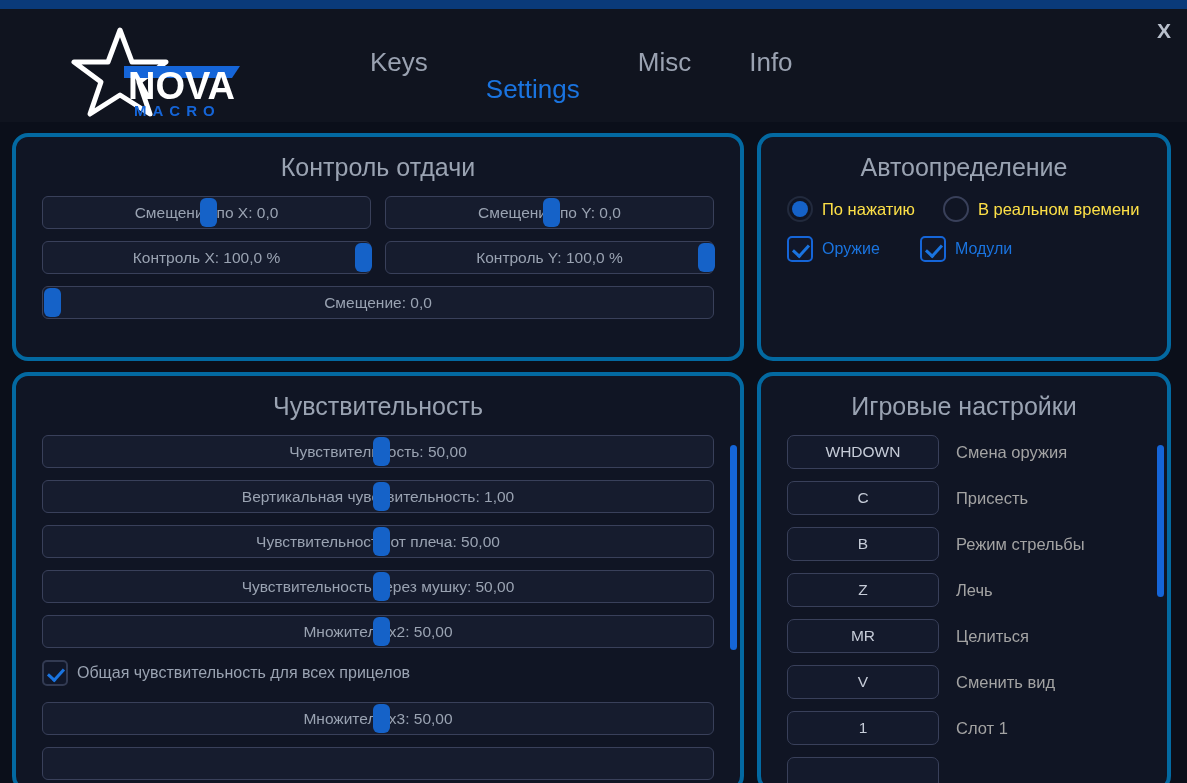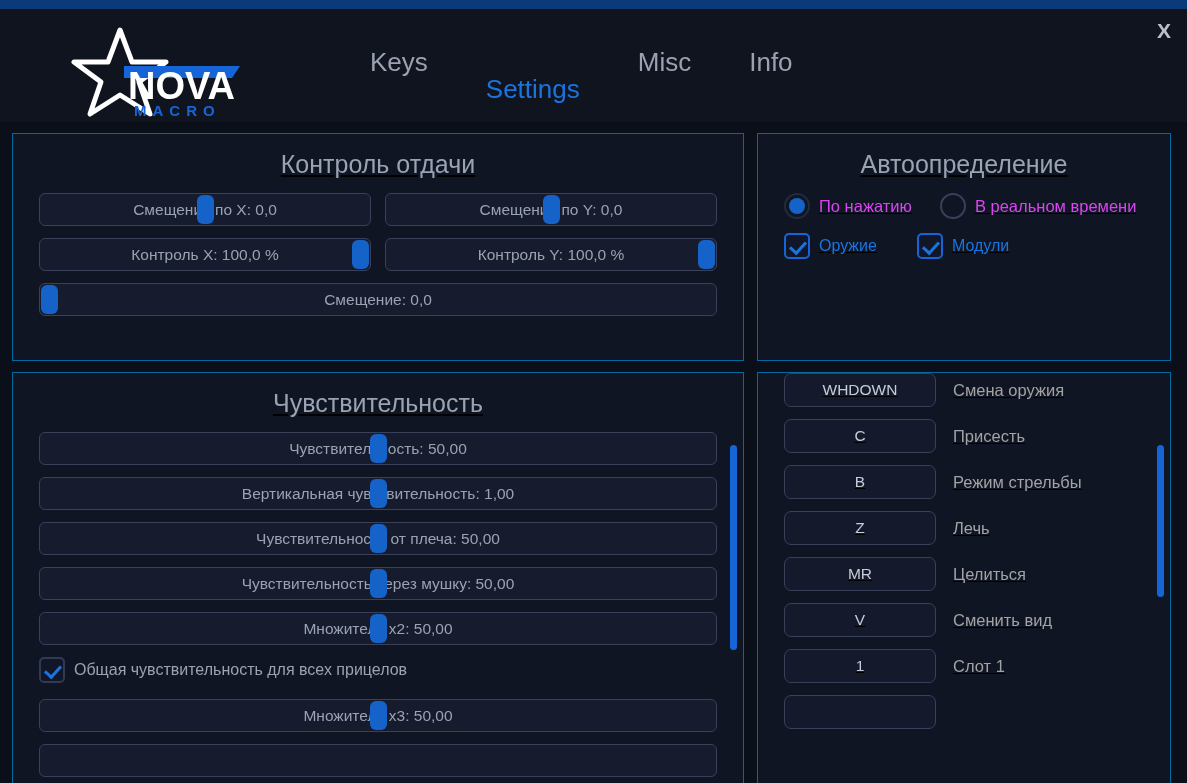--- a/index.html
+++ b/index.html
@@ -64,23 +64,22 @@
     background: #1565d8; border-radius: 2px;
   }
   
   .body-area {
     position: absolute; top: 122px; left: 0;
     width: 1187px; height: 661px;
   }
   .panel {
     position: absolute;
     background: #101524;
-    border: 1px solid #0369a1;
-    border-radius: 0;
-    text-decoration: underline;
+    border: 4px solid #0369a1;
+    border-radius: 16px;
   }
   .panel-title {
     text-align: center;
     color: #9aa3b2;
     font-size: 25px;
     margin-top: 16px;
     margin-bottom: 14px;
     user-select: none;
   }
   #panel-recoil   { left: 12px;  top: 11px;  width: 732px; height: 228px; }
@@ -150,21 +149,21 @@
     background: transparent;
     position: relative;
   }
   .radio.sel .dot { border-color: #222a3d; }
   .radio.sel .dot::after {
     content: "";
     position: absolute; left: 3px; top: 3px;
     width: 16px; height: 16px; border-radius: 50%;
     background: #1562c8;
   }
-  .radio .rtext { margin-left: 9px; font-size: 16.5px; color: #d946ef; }
+  .radio .rtext { margin-left: 9px; font-size: 16.5px; color: #fde047; }
   .auto-rows { padding: 0 26px; }
   .auto-row1 { display: flex; align-items: center; gap: 28px; margin-bottom: 14px; }
   .auto-row2 { display: flex; align-items: center; gap: 40px; margin-bottom: 16px; }
   .res-text { color: #aeb5c3; font-size: 16px; }
   
   .key-list { padding: 0 22px 0 26px; }
   .key-row { display: flex; align-items: center; margin-bottom: 12px; }
   .key-btn {
     width: 152px; height: 34px;
     background: #141a2c;
@@ -313,20 +312,21 @@
         <div class="slider">
           <div class="handle" style="left: 329.5px;"></div>
           <div class="label">Множитель x3: 50,00</div>
         </div>
         <div class="slider"></div>
       </div>
     </div>
     <div class="sbar" id="sbar-sens"></div>
 
     <div class="panel" id="panel-game">
+      <div class="panel-title">Игровые настройки</div>
       <div class="key-list">
         <div class="key-row">
           <div class="key-btn">WHDOWN</div>
           <div class="key-label">Смена оружия</div>
         </div>
         <div class="key-row">
           <div class="key-btn">C</div>
           <div class="key-label">Присесть</div>
         </div>
         <div class="key-row">

